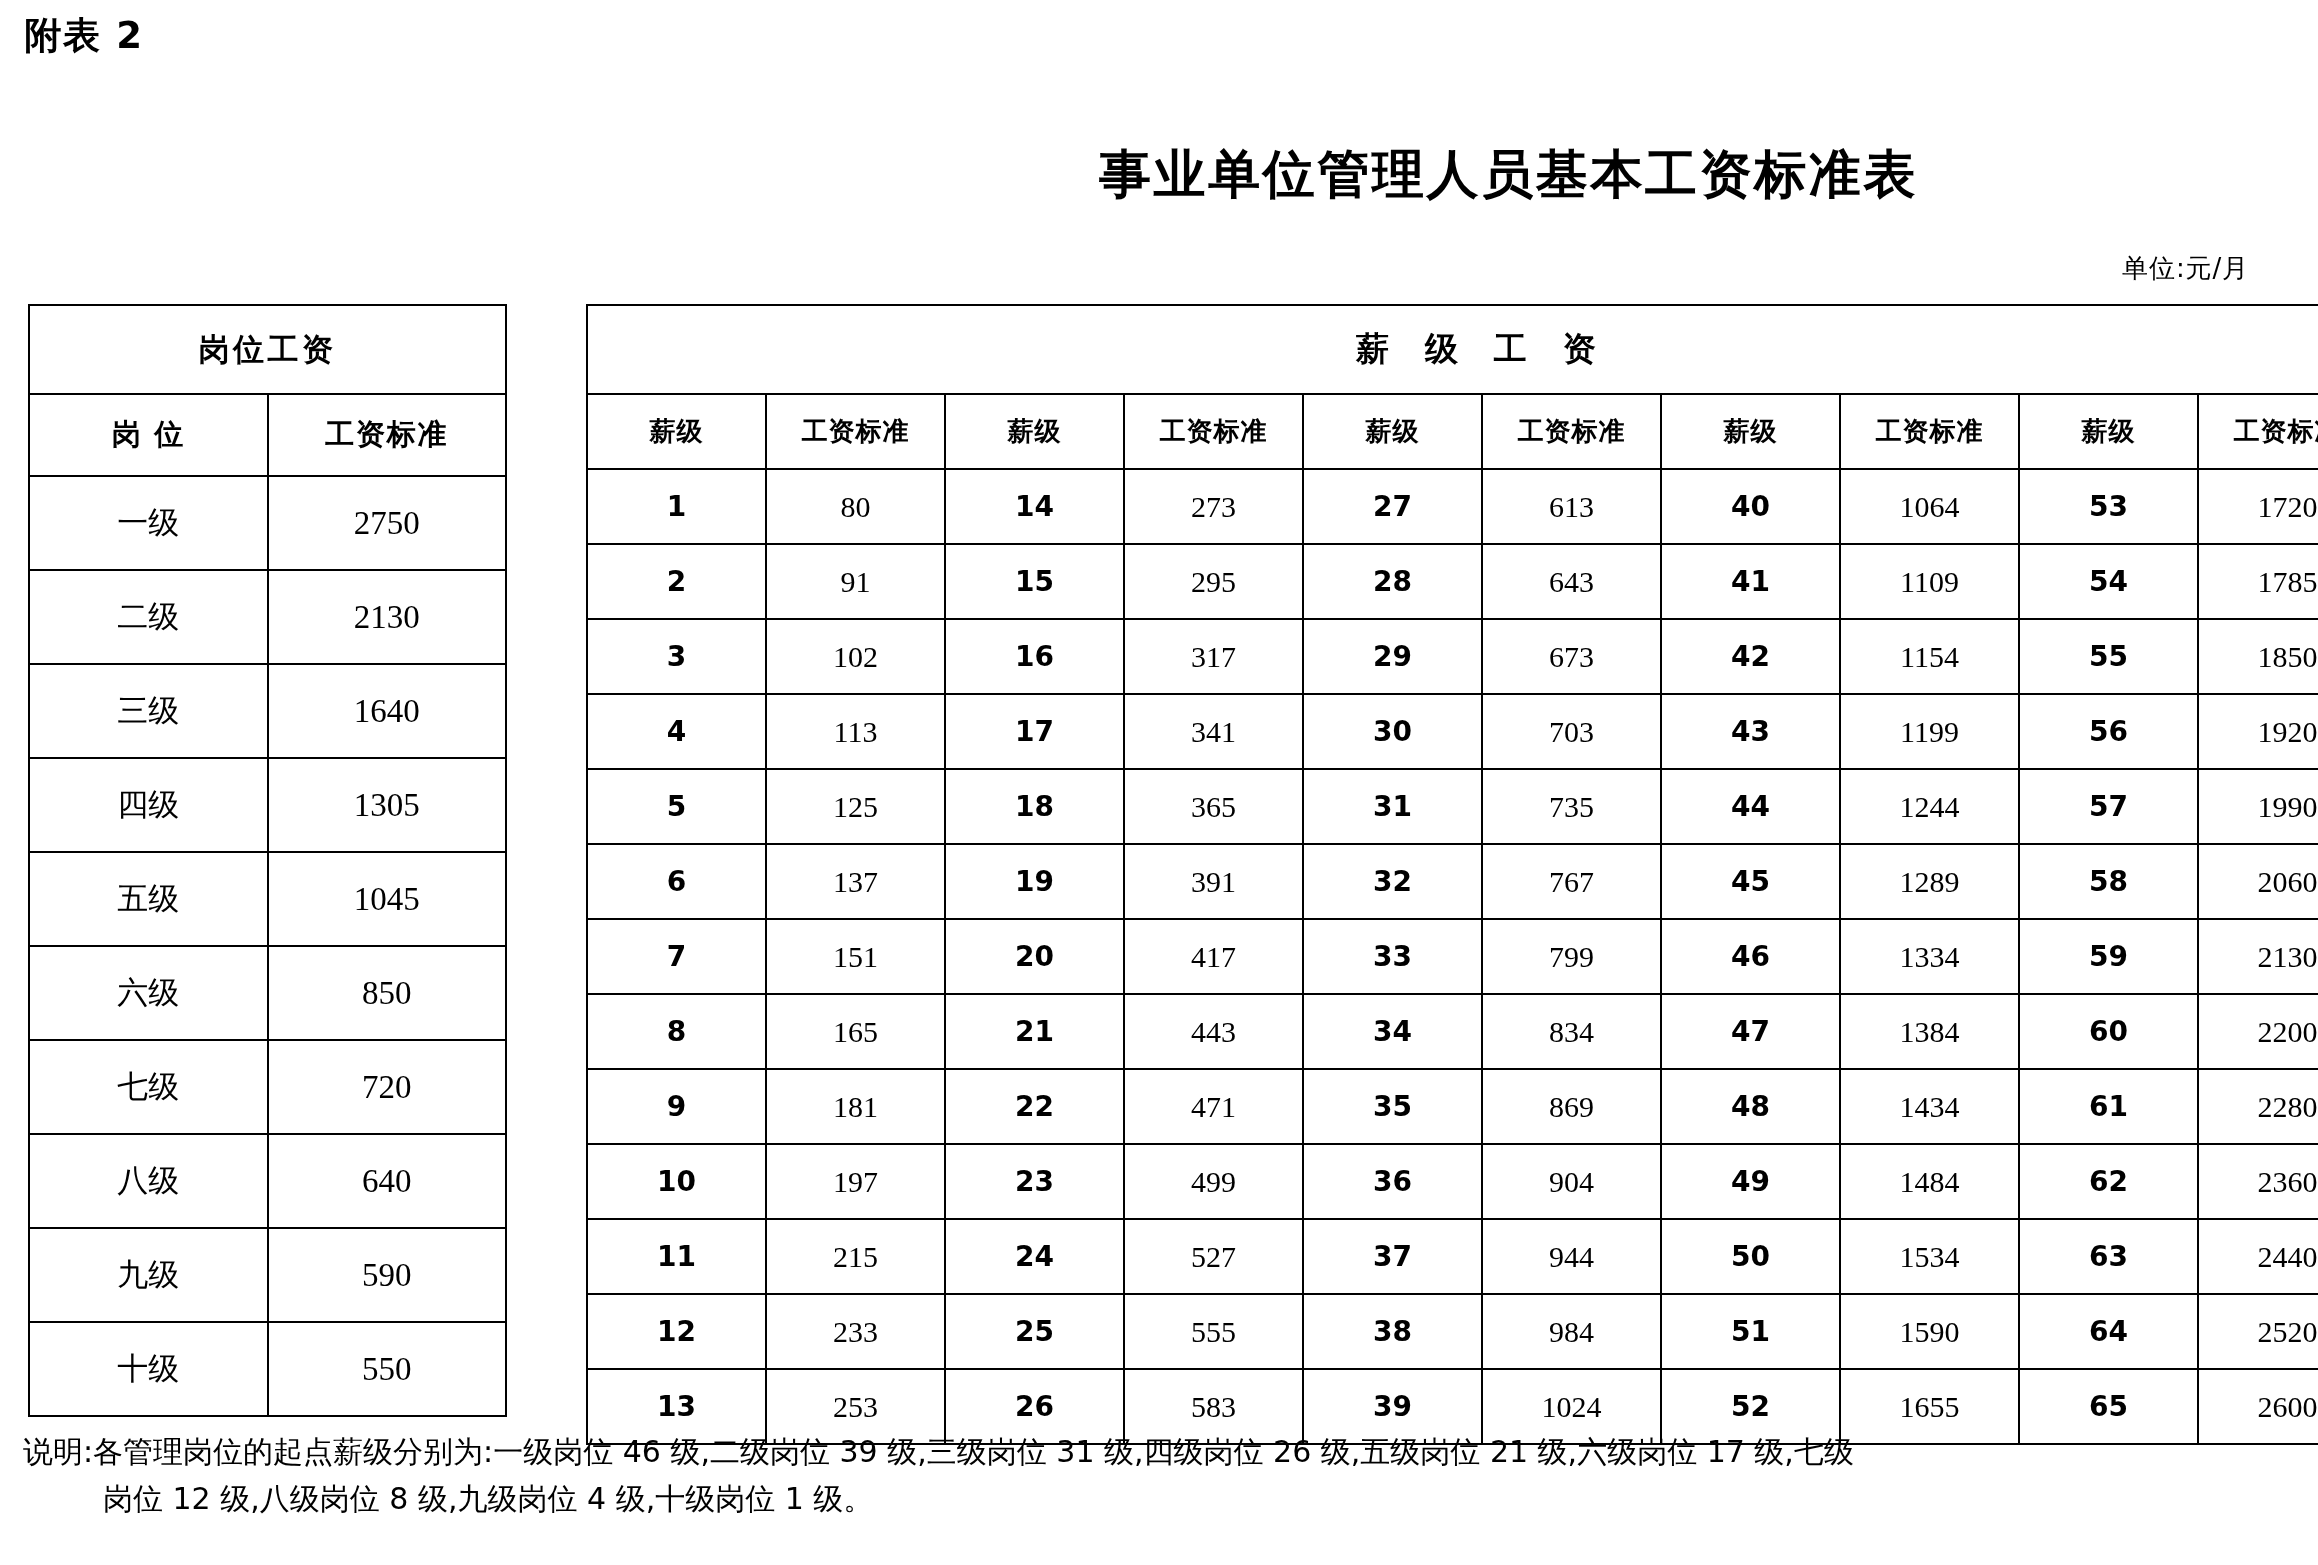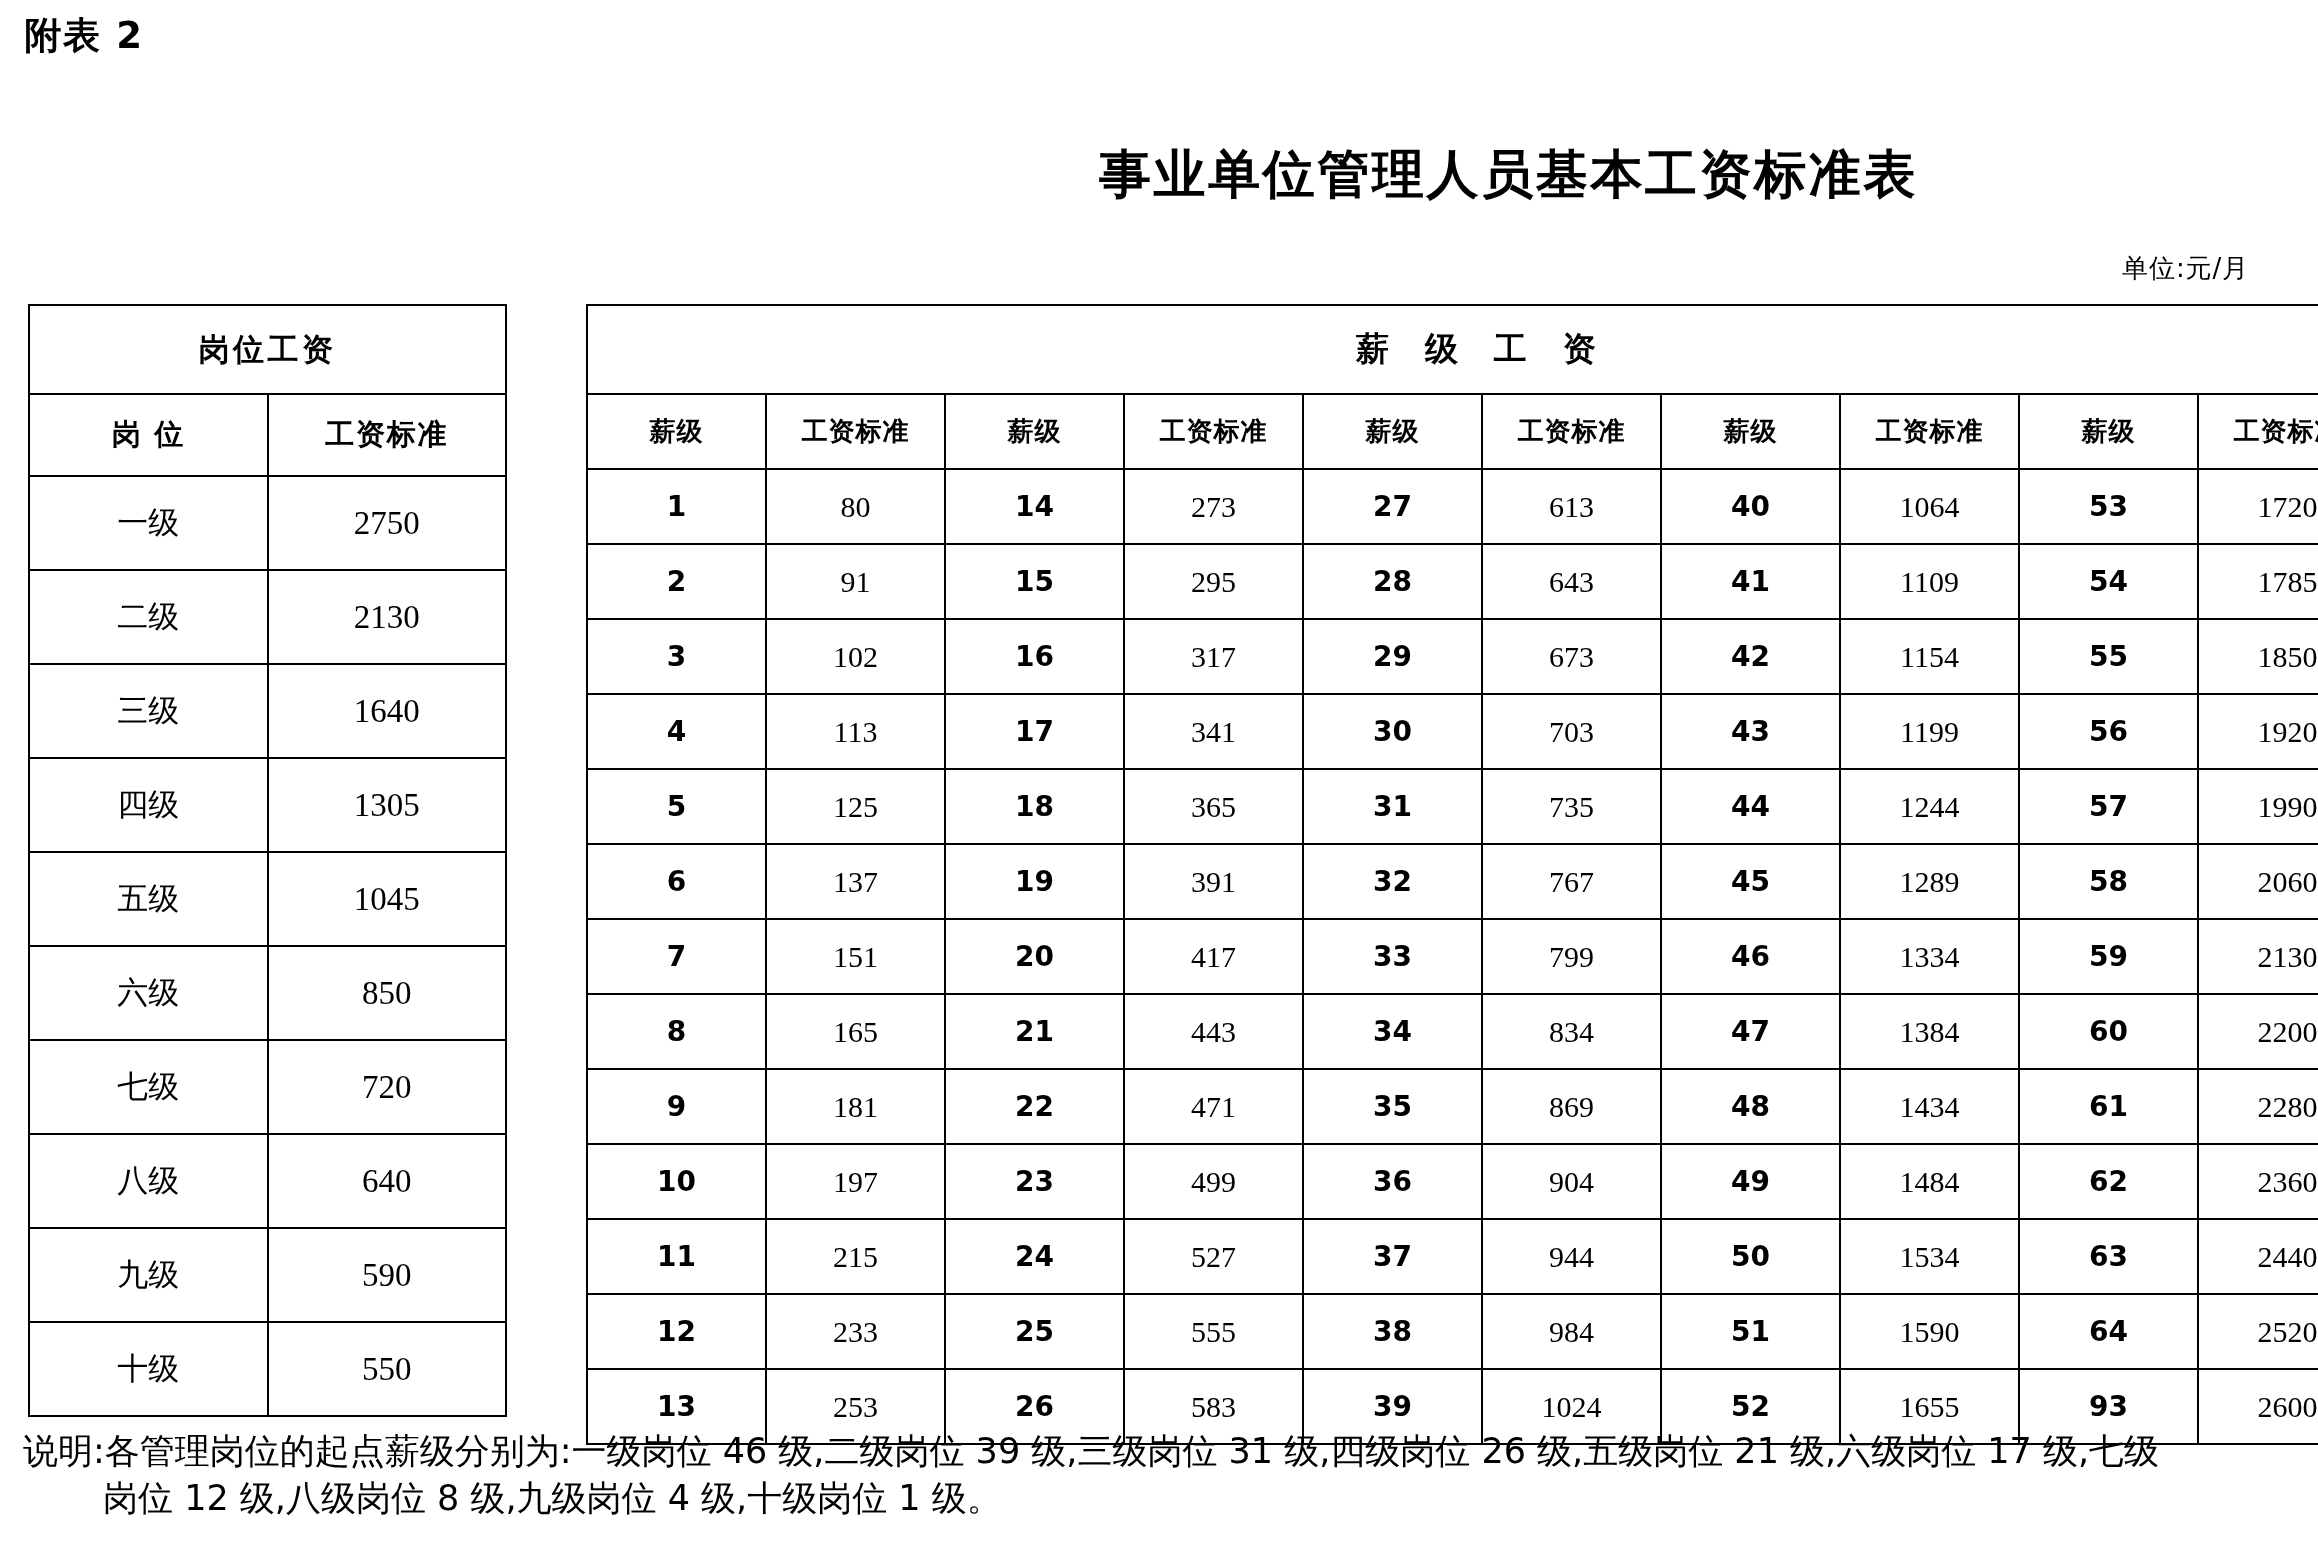--- a/index.html
+++ b/index.html
@@ -140,21 +140,21 @@
   .cw-grade { width: 140px; }
   .cw-value { width: 201px; }
 
   
   .footnote {
     position: absolute;
     left: 23px;
     top: 1428px;
     width: 2269px;
     font-family: "DejaVu Sans", sans-serif;
-    font-size: 35px;
+    font-size: 30px;
     line-height: 47px;
     letter-spacing: 0px;
   }
   .footnote .line2 {
     display: block;
     padding-left: 80px;
   }
 </style>
 </head>
 <body>
@@ -385,21 +385,21 @@
           </tr>
           <tr>
             <td class="grade-cell cw-grade">13</td>
             <td class="value-cell cw-value">253</td>
             <td class="grade-cell cw-grade">26</td>
             <td class="value-cell cw-value">583</td>
             <td class="grade-cell cw-grade">39</td>
             <td class="value-cell cw-value">1024</td>
             <td class="grade-cell cw-grade">52</td>
             <td class="value-cell cw-value">1655</td>
-            <td class="grade-cell cw-grade">93</td>
+            <td class="grade-cell cw-grade">65</td>
             <td class="value-cell cw-value">2600</td>
           </tr>
         </tbody>
     </table>
   </div>
 
   <div class="footnote">
     <span>说明:各管理岗位的起点薪级分别为:一级岗位 46 级,二级岗位 39 级,三级岗位 31 级,四级岗位 26 级,五级岗位 21 级,六级岗位 17 级,七级</span>
     <span class="line2">岗位 12 级,八级岗位 8 级,九级岗位 4 级,十级岗位 1 级。</span>
   </div>

